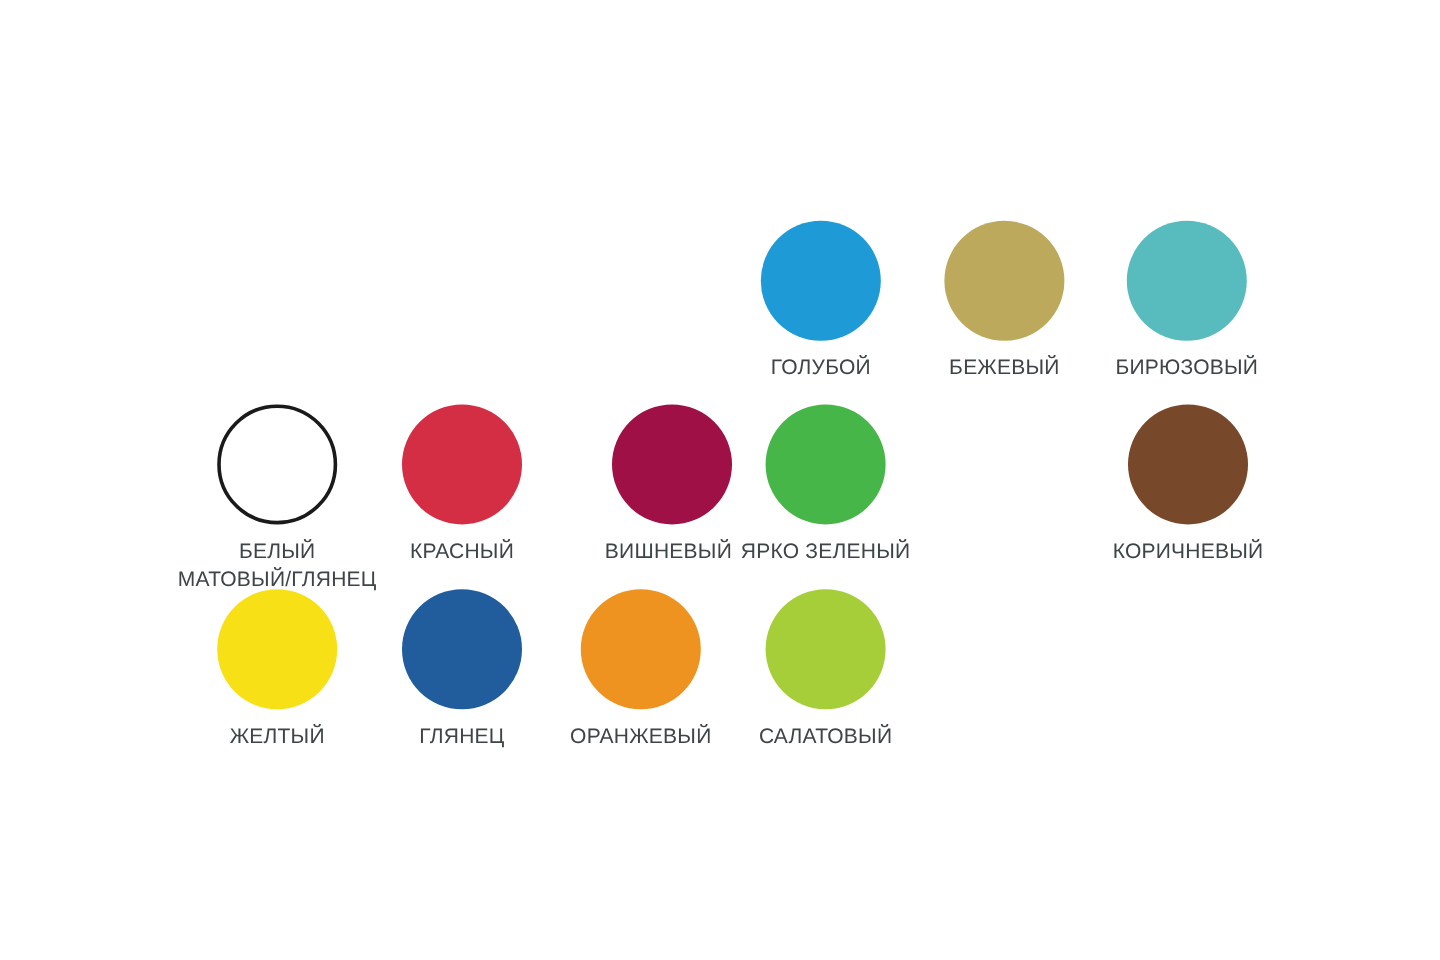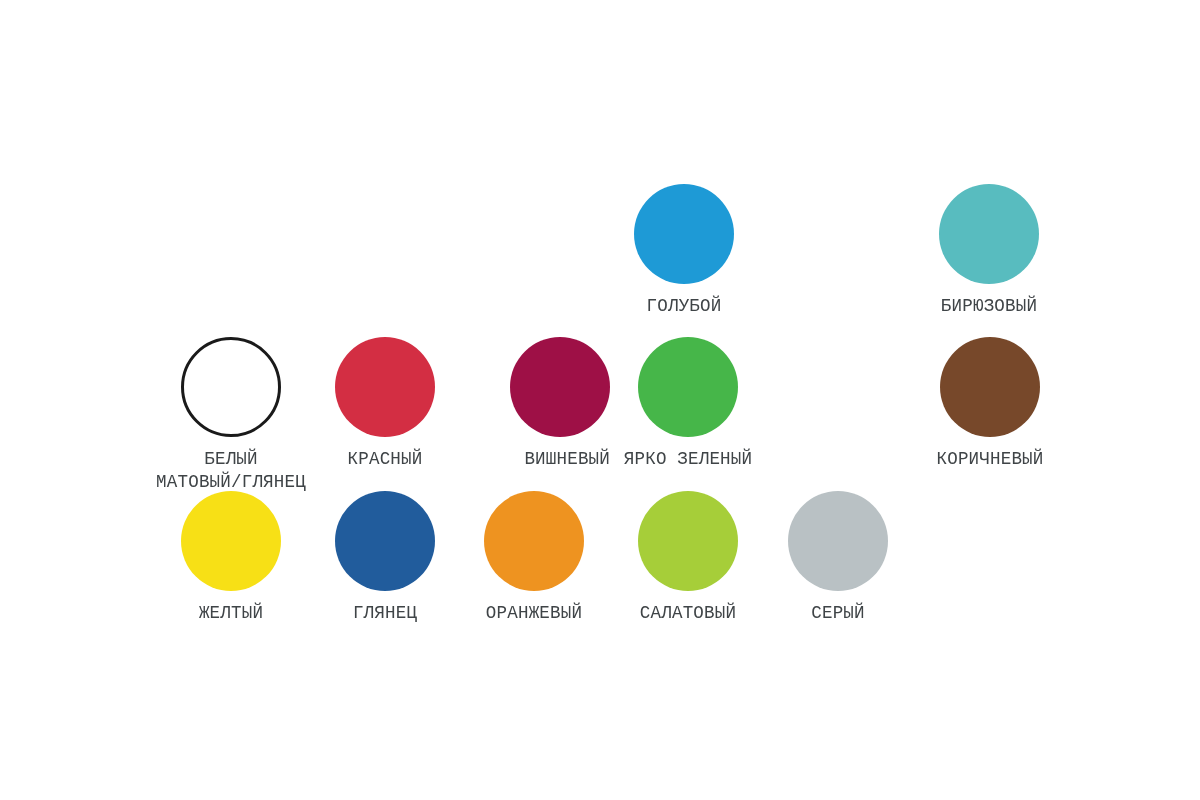--- a/index.html
+++ b/index.html
@@ -12,21 +12,20 @@
     height: 800px;
     font-family: "Liberation Sans", sans-serif;
     overflow: hidden;
   }
 
   .palette {
     position: relative;
     width: 1200px;
     height: 740px;
     background: #ffffff;
-    font-family: Liberation Mono, monospace;
   }
 
   .swatch {
     position: absolute;
     width: 152px;
     margin-left: -76px;
     display: flex;
     flex-direction: column;
     align-items: center;
   }
@@ -58,20 +57,24 @@
   }
 </style>
 </head>
 <body>
 
 <div class="palette" id="palette" style="background: rgb(255, 255, 255);">
     <div class="swatch" style="left: 684px; top: 184px;">
       <div class="dot" style="background: rgb(30, 154, 214);"></div>
       <div class="caption" style="color: rgb(63, 68, 71);">ГОЛУБОЙ</div>
     </div>
+    <div class="swatch" style="left: 837px; top: 184px;">
+      <div class="dot" style="background: rgb(188, 169, 92);"></div>
+      <div class="caption" style="color: rgb(63, 68, 71);">БЕЖЕВЫЙ</div>
+    </div>
     <div class="swatch" style="left: 989px; top: 184px;">
       <div class="dot" style="background: rgb(88, 188, 191);"></div>
       <div class="caption" style="color: rgb(63, 68, 71);">БИРЮЗОВЫЙ</div>
     </div>
     <div class="swatch" style="left: 231px; top: 337px;">
       <div class="dot outlined" style="background: rgb(255, 255, 255); border-color: rgb(26, 26, 26);"></div>
       <div class="caption" style="color: rgb(63, 68, 71);">БЕЛЫЙ<span class="line2">МАТОВЫЙ/ГЛЯНЕЦ</span></div>
     </div>
     <div class="swatch" style="left: 385px; top: 337px;">
       <div class="dot" style="background: rgb(211, 46, 67);"></div>
@@ -98,17 +101,13 @@
       <div class="caption" style="color: rgb(63, 68, 71);">ГЛЯНЕЦ</div>
     </div>
     <div class="swatch" style="left: 534px; top: 491px;">
       <div class="dot" style="background: rgb(238, 147, 32);"></div>
       <div class="caption" style="color: rgb(63, 68, 71);">ОРАНЖЕВЫЙ</div>
     </div>
     <div class="swatch" style="left: 688px; top: 491px;">
       <div class="dot" style="background: rgb(166, 206, 57);"></div>
       <div class="caption" style="color: rgb(63, 68, 71);">САЛАТОВЫЙ</div>
     </div>
-    <div class="swatch" style="left: 838px; top: 491px;">
-      <div class="dot" style="background: rgb(185, 193, 196);"></div>
-      <div class="caption" style="color: rgb(63, 68, 71);">СЕРЫЙ</div>
-    </div>
   </div>
 
 </body></html>

